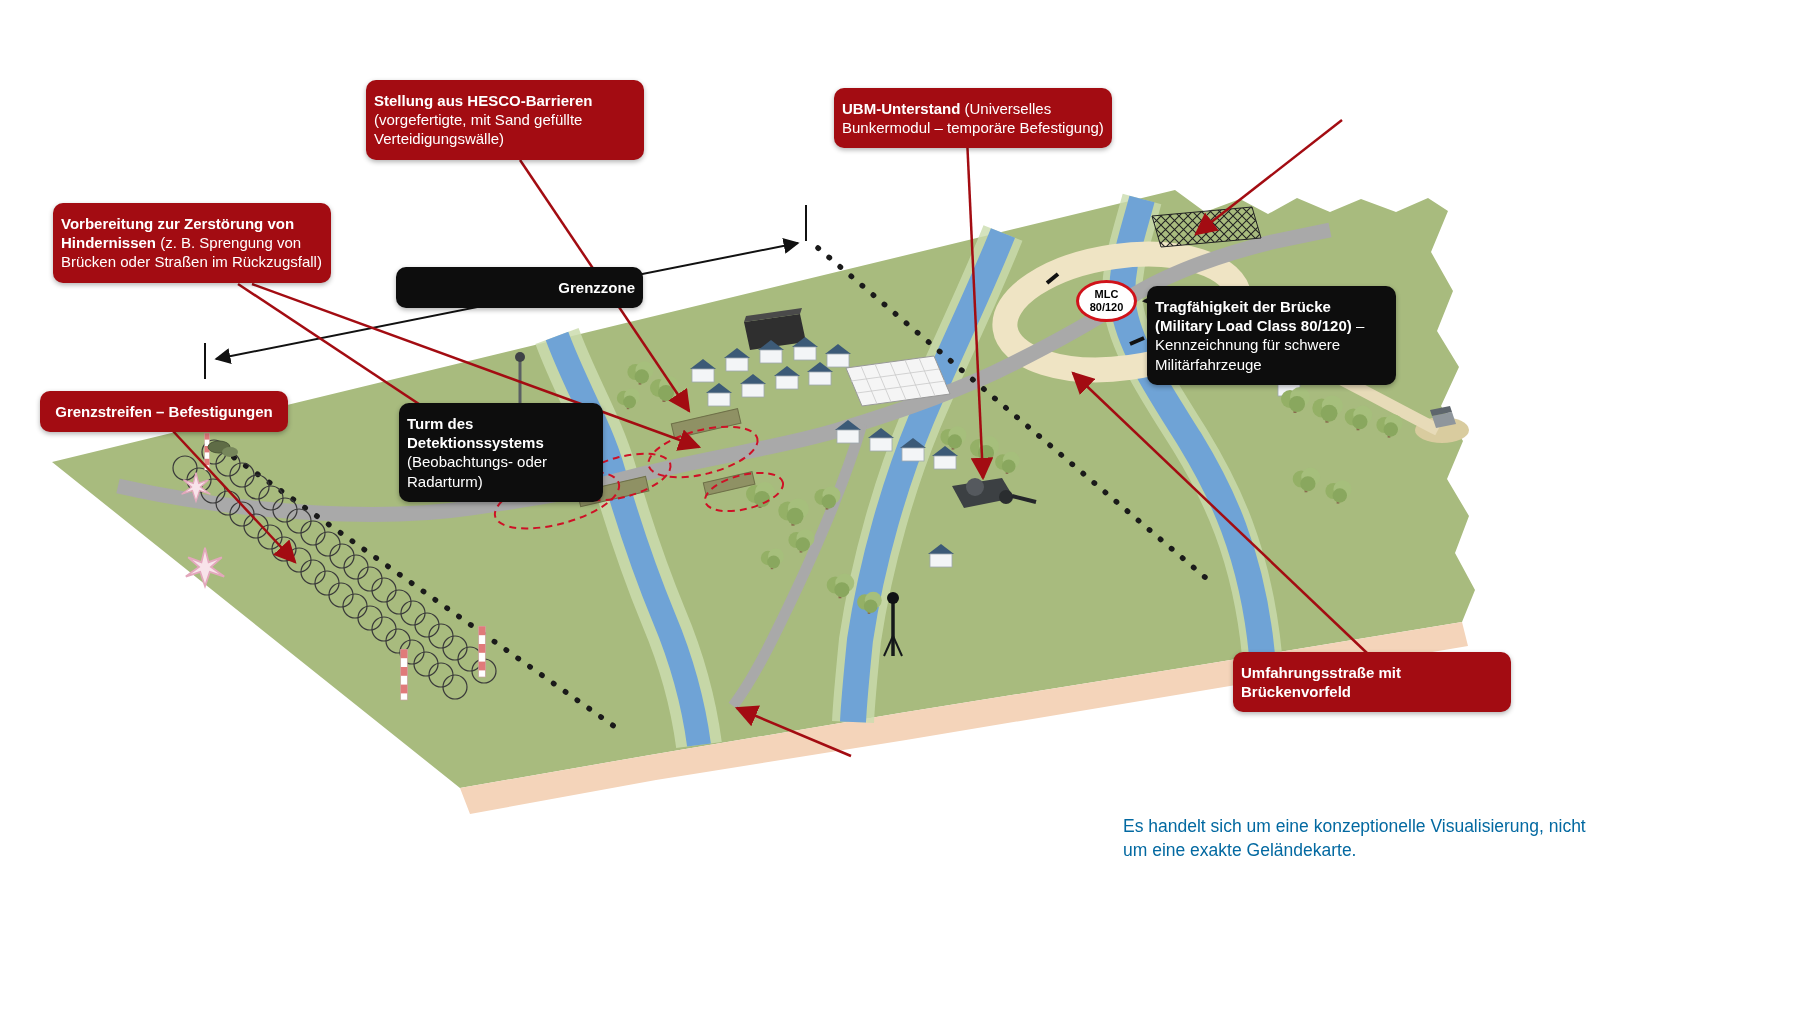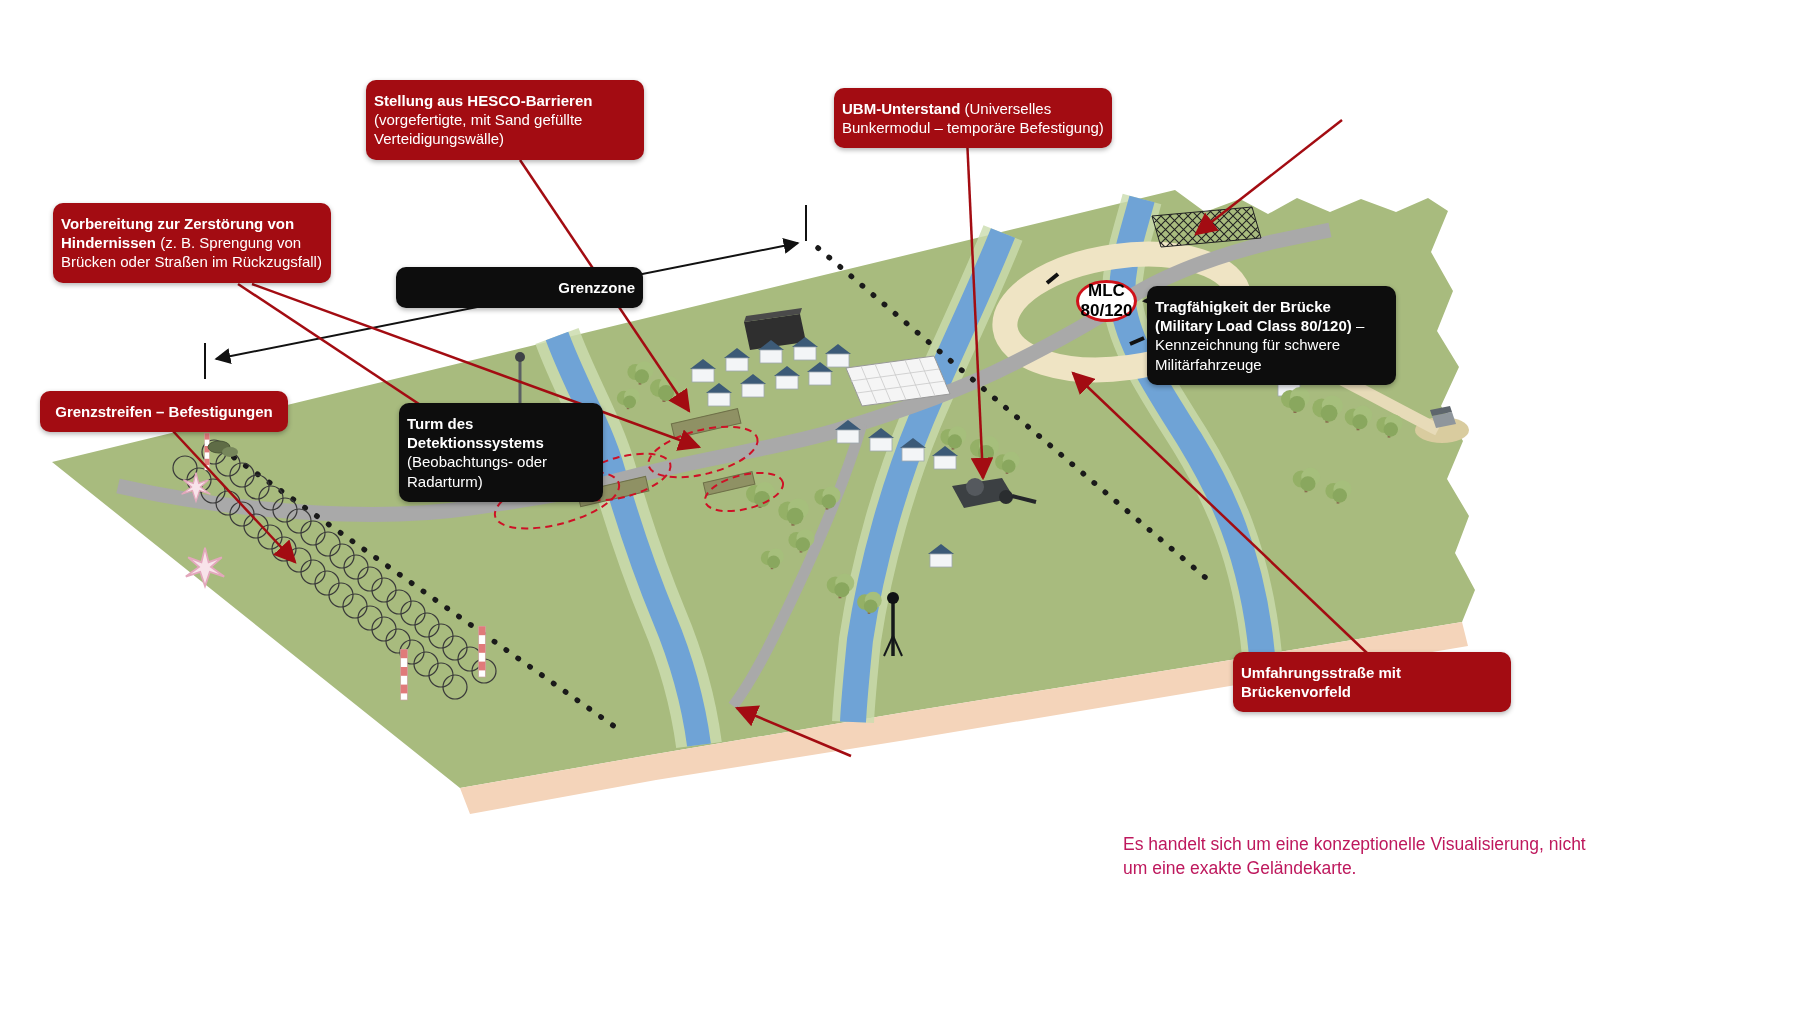--- a/index.html
+++ b/index.html
@@ -10,23 +10,23 @@
   .label{position:absolute;z-index:3;color:#fff;font-size:15px;line-height:1.28;
          border-radius:10px;padding:11px 8px;box-sizing:border-box;
          box-shadow:0 2px 5px rgba(0,0,0,.30);}
   .label.red{background:#A30C12;}
   .label.black{background:#0D0D0D;}
   .label.center{text-align:center;}
   .label b.block{display:block;}
   .badge{position:absolute;z-index:4;left:1076px;top:280px;width:61px;height:42px;
          background:#fff;border:3px solid #D0121A;border-radius:50%;
          display:flex;flex-direction:column;align-items:center;justify-content:center;
-         font-weight:bold;font-size:17px;line-height:1.15;color:#000;box-sizing:border-box;}
-  .footer-note{position:absolute;z-index:3;left:1123px;top:833px;width:468px;
-         font-size:17.5px;line-height:1.35;color:#be185d;}
+         font-weight:bold;font-size:11px;line-height:1.15;color:#000;box-sizing:border-box;}
+  .footer-note{position:absolute;z-index:3;left:1123px;top:815px;width:468px;
+         font-size:17.5px;line-height:1.35;color:#0369a1;}
 </style>
 </head>
 <body>
 
 <div class="stage">
 
 <svg class="scene" width="1801" height="1025" viewBox="0 0 1801 1025">
   <defs>
     <marker id="mred" viewBox="0 0 10 10" refX="9" refY="5" markerWidth="9" markerHeight="9" orient="auto-start-reverse">
       <path d="M0,0 L10,5 L0,10 z" fill="#A30C12"></path>

